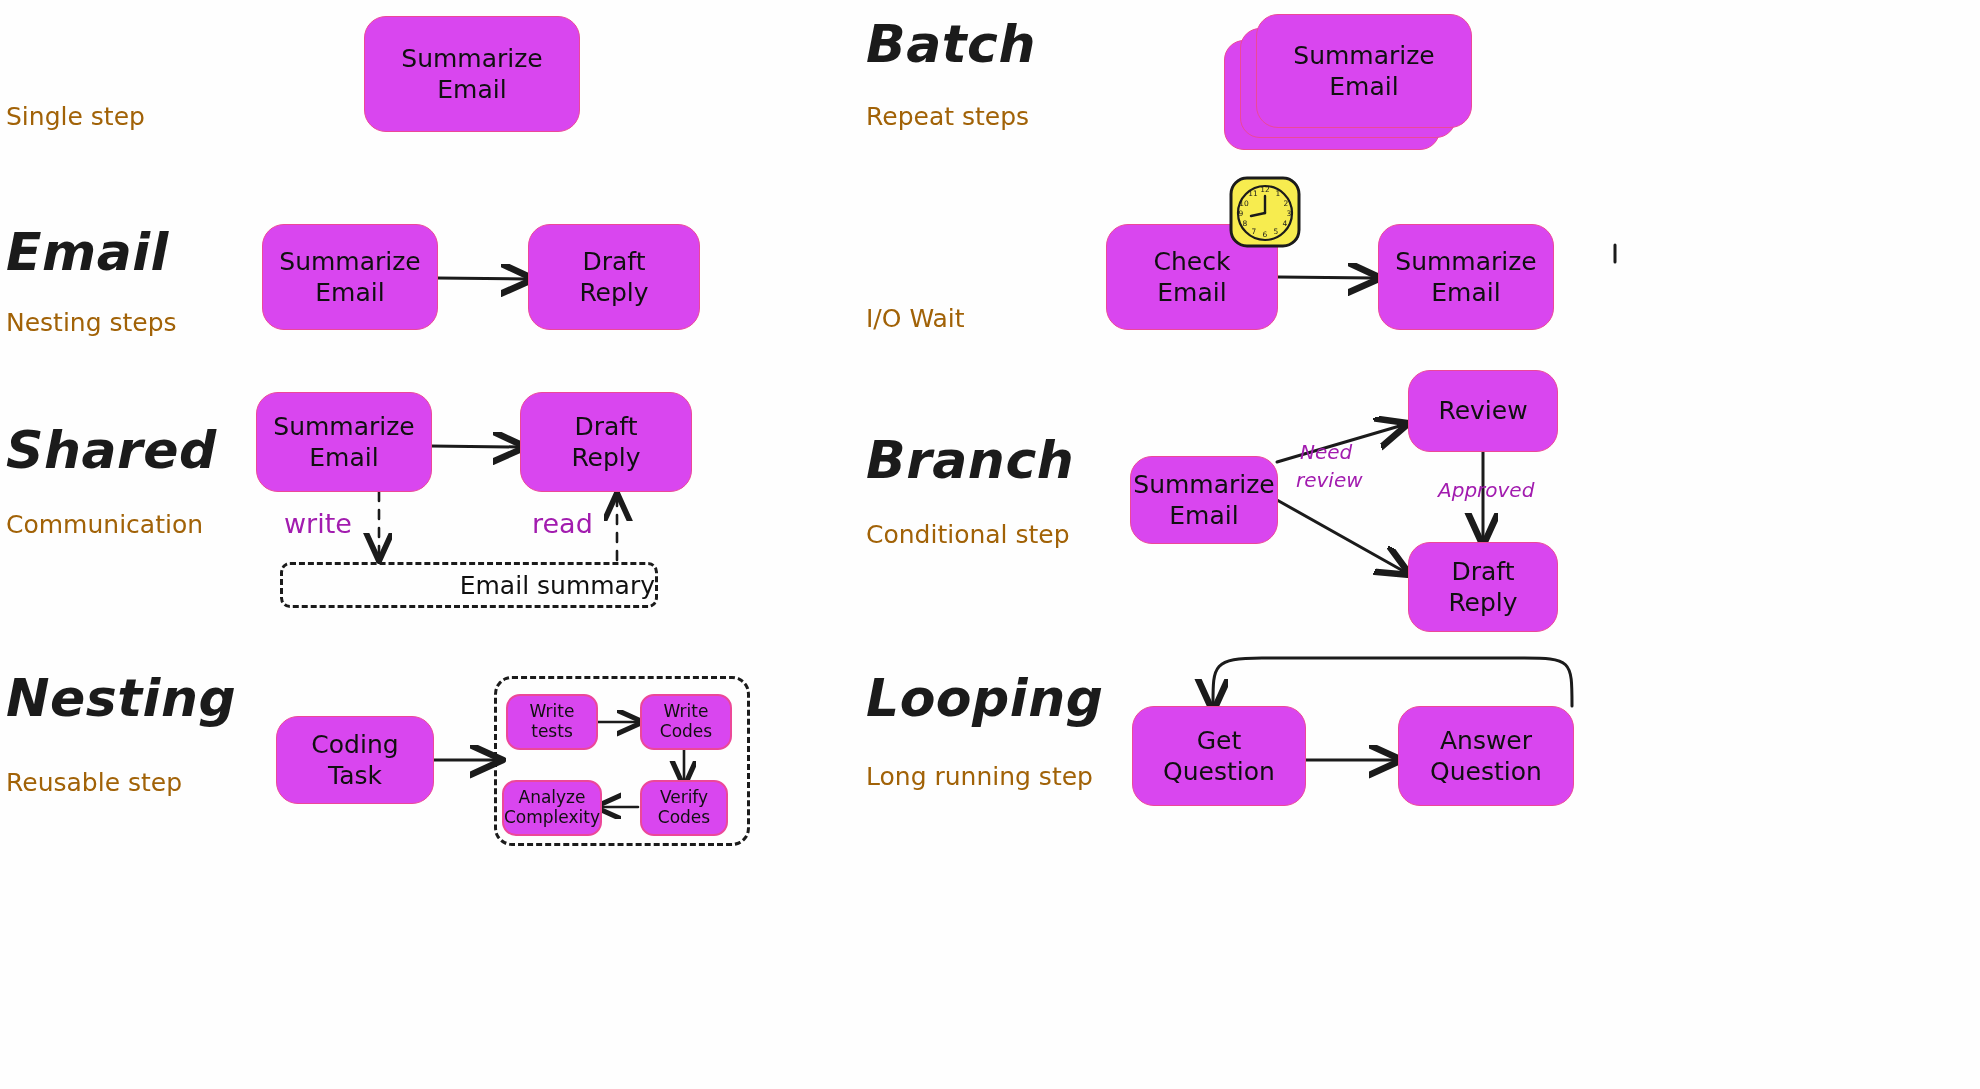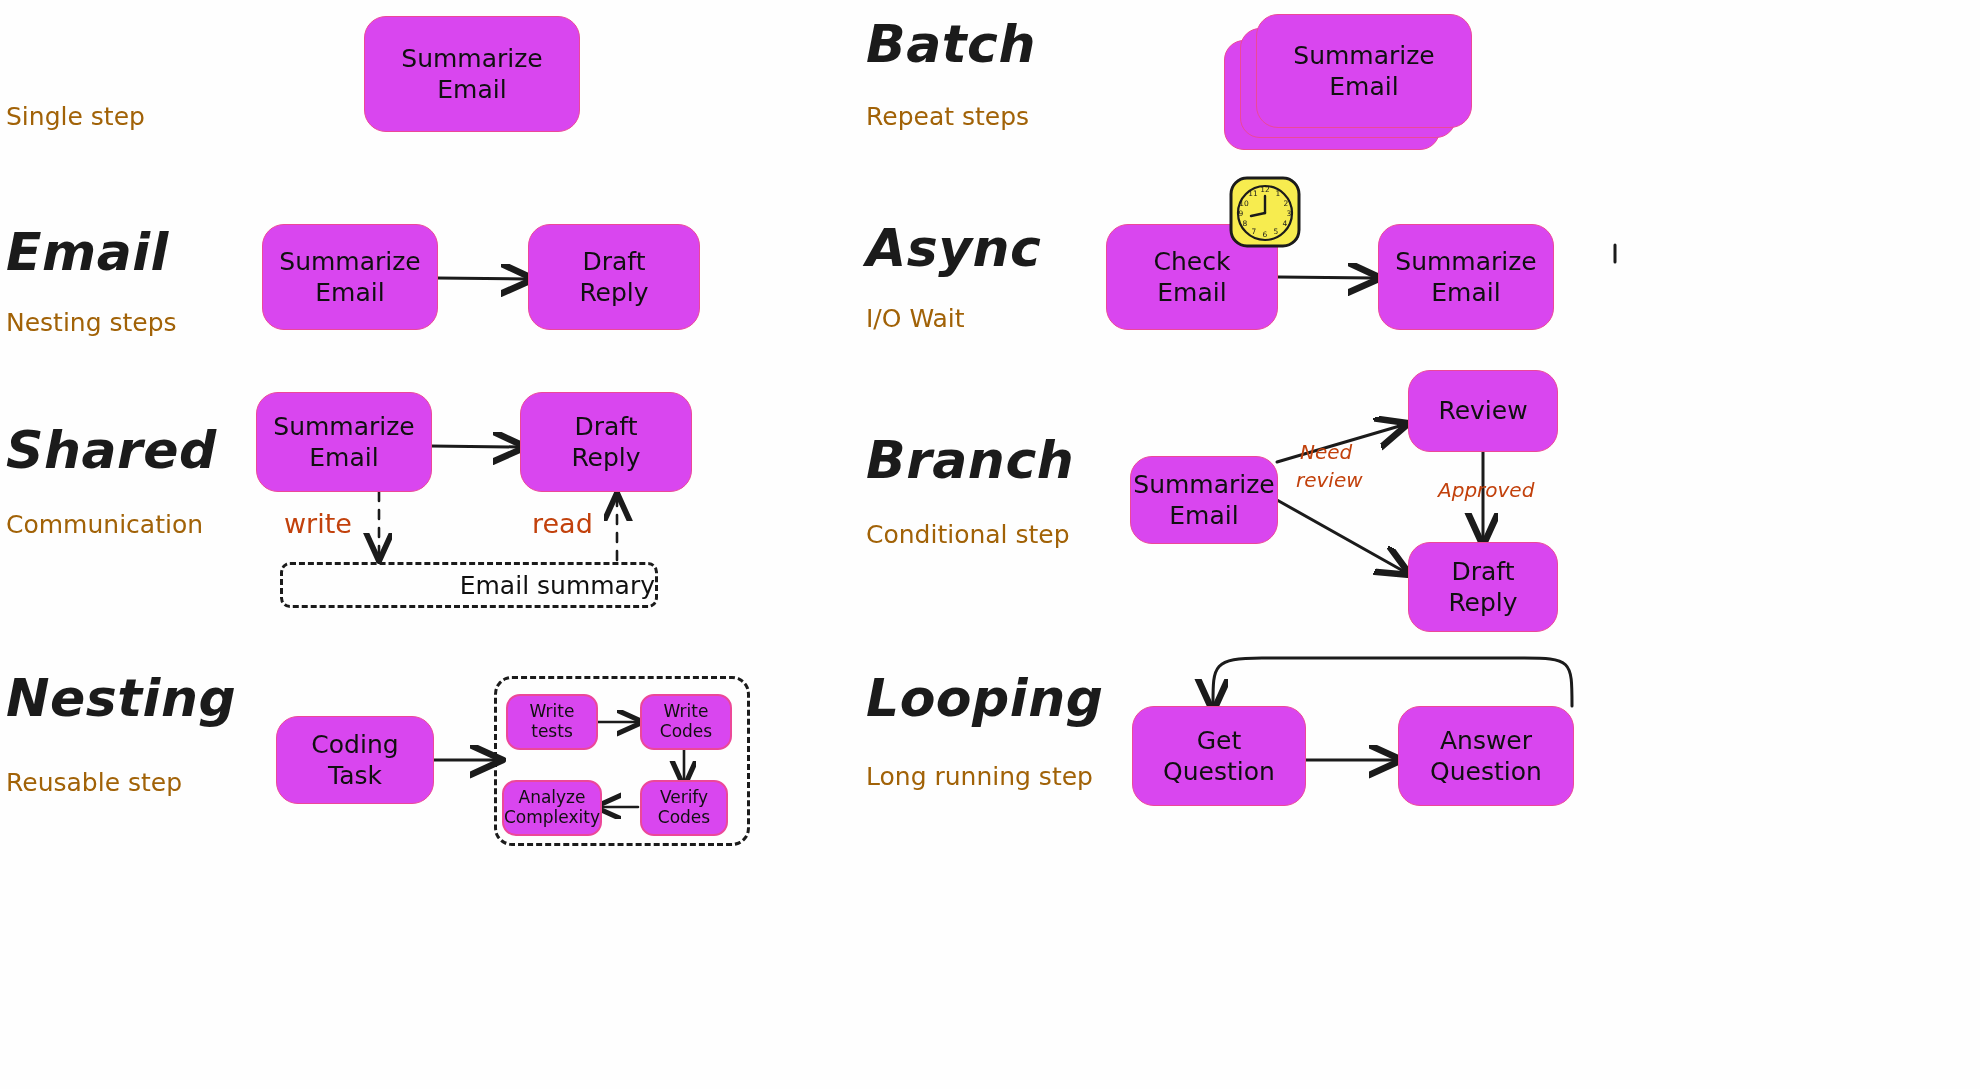--- a/index.html
+++ b/index.html
@@ -59,21 +59,21 @@
   .dashed-group{
     position:absolute;
     box-sizing:border-box;
     border:3px dashed #1b1b1b;
     border-radius:18px;
     background:transparent;
   }
   .edge-label{
     position:absolute;
     font-size:21px;
-    color:#c2410c;
+    color:#a21caf;
     font-family:"DejaVu Sans", sans-serif;
     white-space:nowrap;
   }
   .edge-label.italic{font-style:italic;font-size:20px;}
   .edge-label.big{font-size:27px;}
   .clock{
     position:absolute;
     width:72px;height:72px;
     border-radius:18px;
     border:3px solid #1b1b1b;
@@ -156,21 +156,20 @@
       <span>Email</span>
     </div>
   </div>
   <div class="node-box" style="left:528px;top:224px;width:172px;height:106px;">
     <div>
       <span>Draft</span><br>
       <span>Reply</span>
     </div>
   </div>
 
-  <div class="pattern-title" style="left:866px;top:218px;">Async</div>
   <div class="pattern-sub" style="left:866px;top:304px;">I/O Wait</div>
 
   <div class="node-box" style="left:1106px;top:224px;width:172px;height:106px;">
     <div>
       <span>Check</span><br>
       <span>Email</span>
     </div>
   </div>
   <div class="node-box" style="left:1378px;top:224px;width:176px;height:106px;">
     <div>

